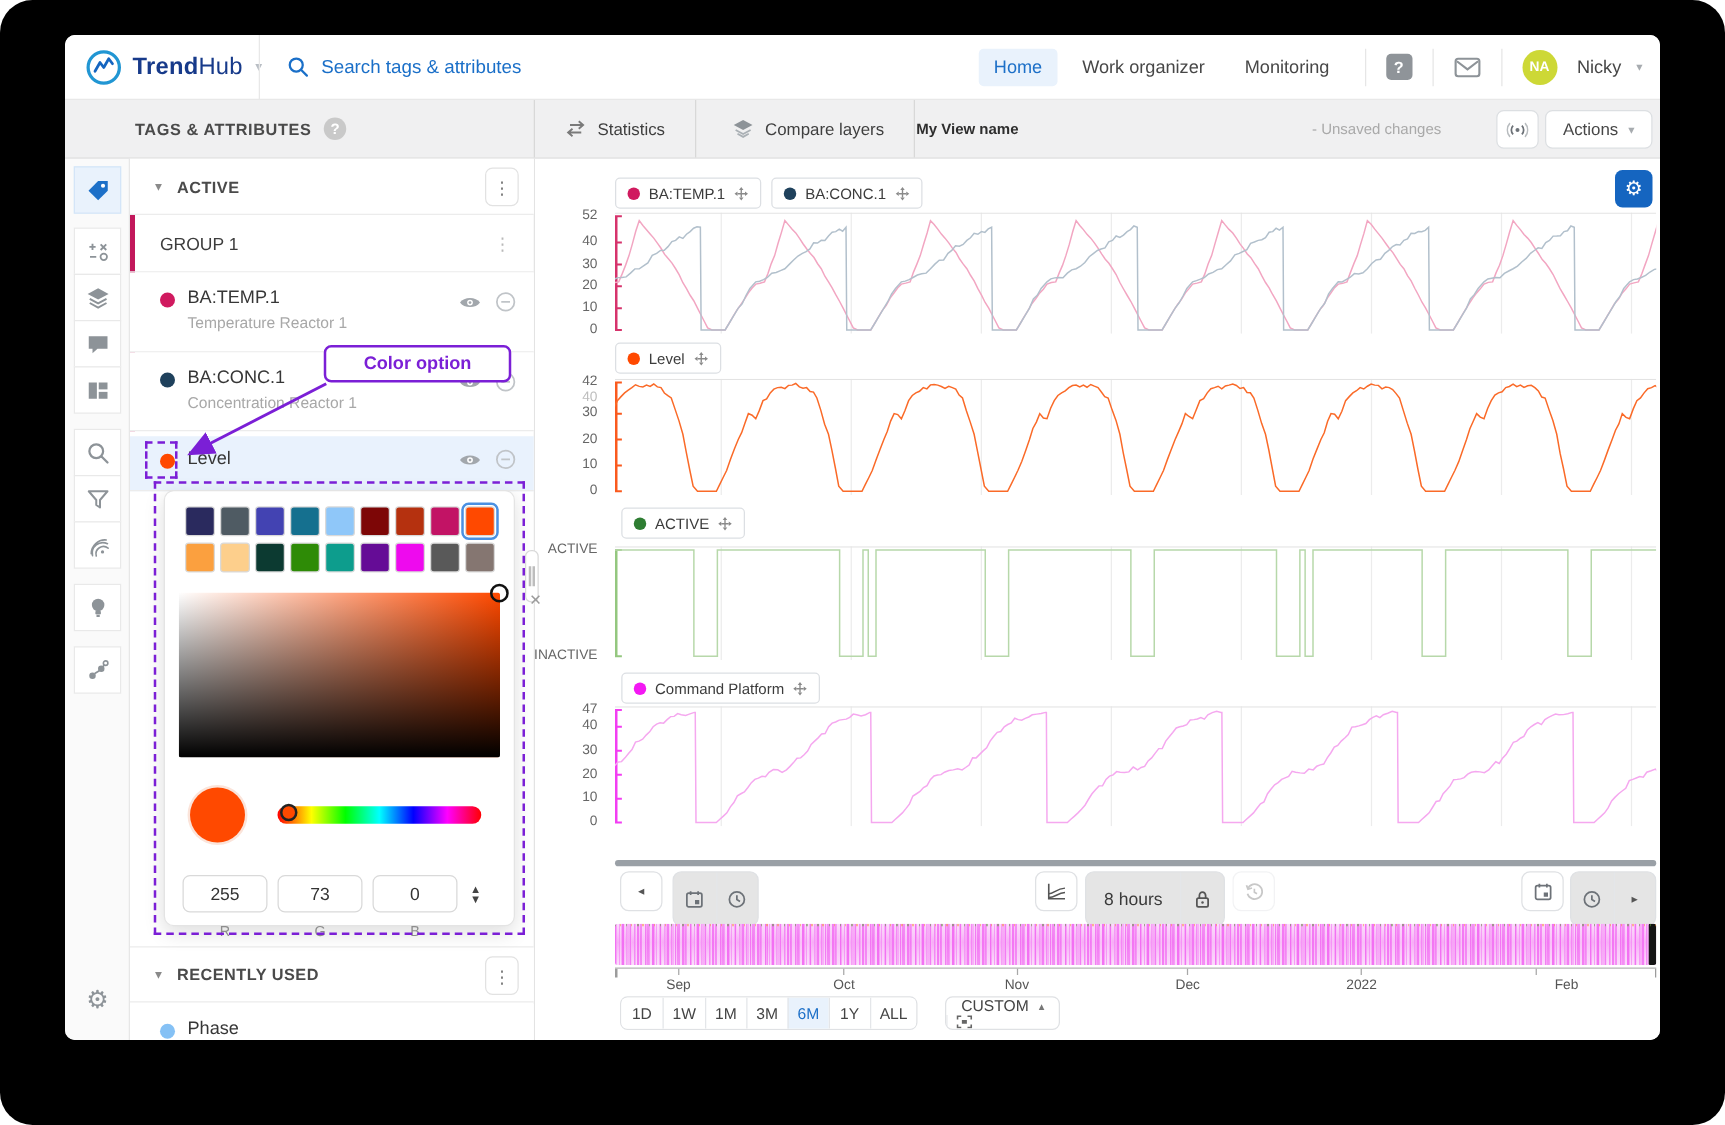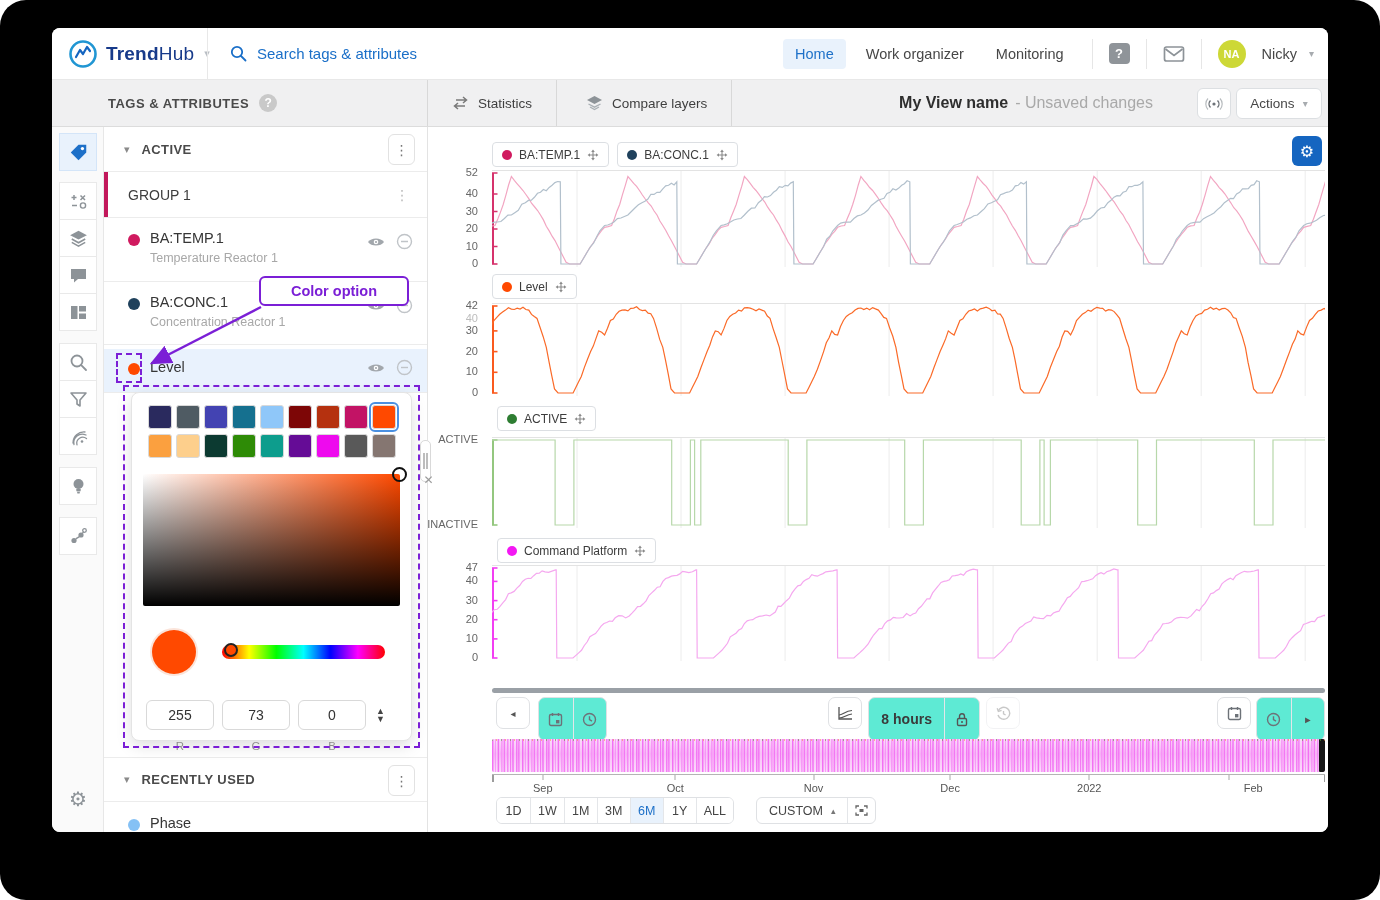--- a/index.html
+++ b/index.html
@@ -25,21 +25,21 @@
   .avatar{width:28px;height:28px;border-radius:50%;background:#cdd836;color:#fff;font-size:11px;font-weight:bold;display:flex;align-items:center;justify-content:center;}
   .username{font-size:14.5px;color:#474747;margin:0 4px 0 8px;}
   .caret{color:#a7abaf;font-size:10px;}
 
   
   .header2{position:absolute;left:0;top:52px;width:1276px;height:47px;background:#f0f0f1;border-bottom:1px solid #dcdcdc;}
   .h2-left{position:absolute;left:0;top:0;width:376px;height:100%;display:flex;align-items:center;border-right:1px solid #d8d8d8;}
   .panel-title{font-size:13px;font-weight:bold;color:#4a4a4a;letter-spacing:.5px;margin-left:56px;}
   .help-circle{width:18px;height:18px;border-radius:50%;background:#c9c9c9;color:#fff;font-size:12px;font-weight:bold;display:flex;align-items:center;justify-content:center;margin-left:10px;}
   .h2-tab{position:absolute;top:0;height:100%;display:flex;align-items:center;gap:9px;padding:0 24px;border-right:1px solid #d8d8d8;font-size:13.5px;color:#3f3f3f;cursor:pointer;}
-  .h2-title{position:absolute;left:681px;top:0;width:420px;height:100%;display:flex;align-items:center;justify-content:flex-end;font-size:16px;}
+  .h2-title{position:absolute;left:681px;top:0;width:420px;height:100%;display:flex;align-items:center;justify-content:space-between;font-size:12px;}
   .h2-title .vname{color:#2e2e2e;font-weight:bold;}
   .h2-title .vstatus{color:#a9a9a9;margin-left:7px;}
   .icon-btn{background:#fff;border:1px solid #dcdfe2;border-radius:6px;display:flex;align-items:center;justify-content:center;cursor:pointer;}
   .live-btn{position:absolute;right:97px;top:8px;width:34px;height:31px;}
   .actions-btn{position:absolute;right:6px;top:8px;width:86px;height:31px;background:#fff;border:1px solid #dcdfe2;border-radius:6px;font-size:13.5px;color:#474747;display:flex;align-items:center;justify-content:center;gap:8px;cursor:pointer;}
 
   
   .rail{position:absolute;left:0;top:99px;width:52px;height:705px;background:#fafafa;border-right:1px solid #e7e7e7;}
   .rail-btn{position:relative;width:38px;height:38px;margin:0 0 0 7px;background:#fff;border:1px solid #e9e9e9;display:flex;align-items:center;justify-content:center;cursor:pointer;}
   .rail-btn.active{background:#e9f2fc;border-color:#d4e5f8;}
@@ -102,21 +102,21 @@
   svg.plot{position:absolute;left:64px;display:block;}
   svg.plot .grid{stroke:#ececec;stroke-width:1;}
   svg.plot .gridtop{stroke:#e3e3e3;stroke-width:1;}
   .xaxis{position:absolute;left:64px;top:541px;width:833px;height:14px;}
   .xtick{position:absolute;top:0;transform:translateX(-50%);font-size:11.5px;color:#555;white-space:nowrap;}
   .time-scrollbar{position:absolute;left:64px;top:561px;width:833px;height:5px;background:#9aa0a6;border-radius:3px;}
 
   
   .toolbar{position:absolute;left:0;top:570px;width:900px;height:34px;}
   .tb-btn{position:absolute;height:32px;background:#fff;border:1px solid #dfe1e4;border-radius:7px;display:flex;align-items:center;justify-content:center;color:#555;cursor:pointer;font-size:13px;}
-  .tb-group{position:absolute;height:44px;display:flex;background:#5eead4;border:1px solid #dfe1e4;border-radius:7px;overflow:hidden;font-weight:bold;}
+  .tb-group{position:absolute;height:44px;display:flex;background:#e5e5e5;border:1px solid #dfe1e4;border-radius:7px;overflow:hidden;}
   .tb-seg{display:flex;align-items:center;justify-content:center;height:100%;cursor:pointer;color:#555;}
   .tb-seg + .tb-seg{border-left:1px solid #e4e6e9;}
   .disabled{opacity:.4;}
   .dur-label{font-size:14px;color:#3a3a3a;}
 
   
   .overview{position:absolute;left:64px;top:612px;width:833px;height:33px;border-radius:2px;overflow:hidden;
     background:
       repeating-linear-gradient(90deg, rgba(243,109,243,.85) 0 1px, rgba(249,183,249,.55) 1px 2px, rgba(255,255,255,0) 2px 3px, rgba(246,137,246,.75) 3px 4px, rgba(251,214,251,.45) 4px 6px),
       repeating-linear-gradient(90deg, rgba(238,70,238,.5) 0 2px, rgba(255,255,255,0) 2px 5px),
@@ -129,21 +129,21 @@
   .month-axis:before{left:0;} .month-axis:after{right:0;}
   .mtick{position:absolute;top:0;width:1px;height:5px;background:#a8a8a8;transform:translateX(-50%);}
   .mlabel{position:absolute;top:7px;transform:translateX(-50%);font-size:11px;color:#555;}
 
   
   .presets{position:absolute;left:68px;top:670px;height:27px;display:flex;align-items:center;}
   .preset-group{display:flex;border:1px solid #dfe1e4;border-radius:6px;overflow:hidden;background:#fff;}
   .preset{border:none;background:#fff;height:25px;min-width:33px;padding:0 7px;font-size:12.5px;color:#444;cursor:pointer;font-family:inherit;}
   .preset + .preset{border-left:1px solid #e4e6e9;}
   .preset.active{background:#e9f2fc;color:#1d70c8;}
-  .custom-group{display:flex;border:1px solid #dfe1e4;border-radius:6px;overflow:hidden;background:#fff;margin-left:22px;height:27px;}
+  .custom-group{display:flex;border:1px solid #dfe1e4;border-radius:6px;overflow:hidden;background:#fff;margin-left:22px;height:27px;flex-direction:column;}
   .custom-main{display:flex;align-items:center;gap:8px;padding:0 12px;font-size:12.5px;color:#444;cursor:pointer;}
   .custom-icon{display:flex;align-items:center;justify-content:center;width:28px;border-left:1px solid #e4e6e9;cursor:pointer;color:#666;}
   .ic{flex:none;}
 </style>
 </head>
 <body>
 
 <div class="frame">
 <div class="app">
 

